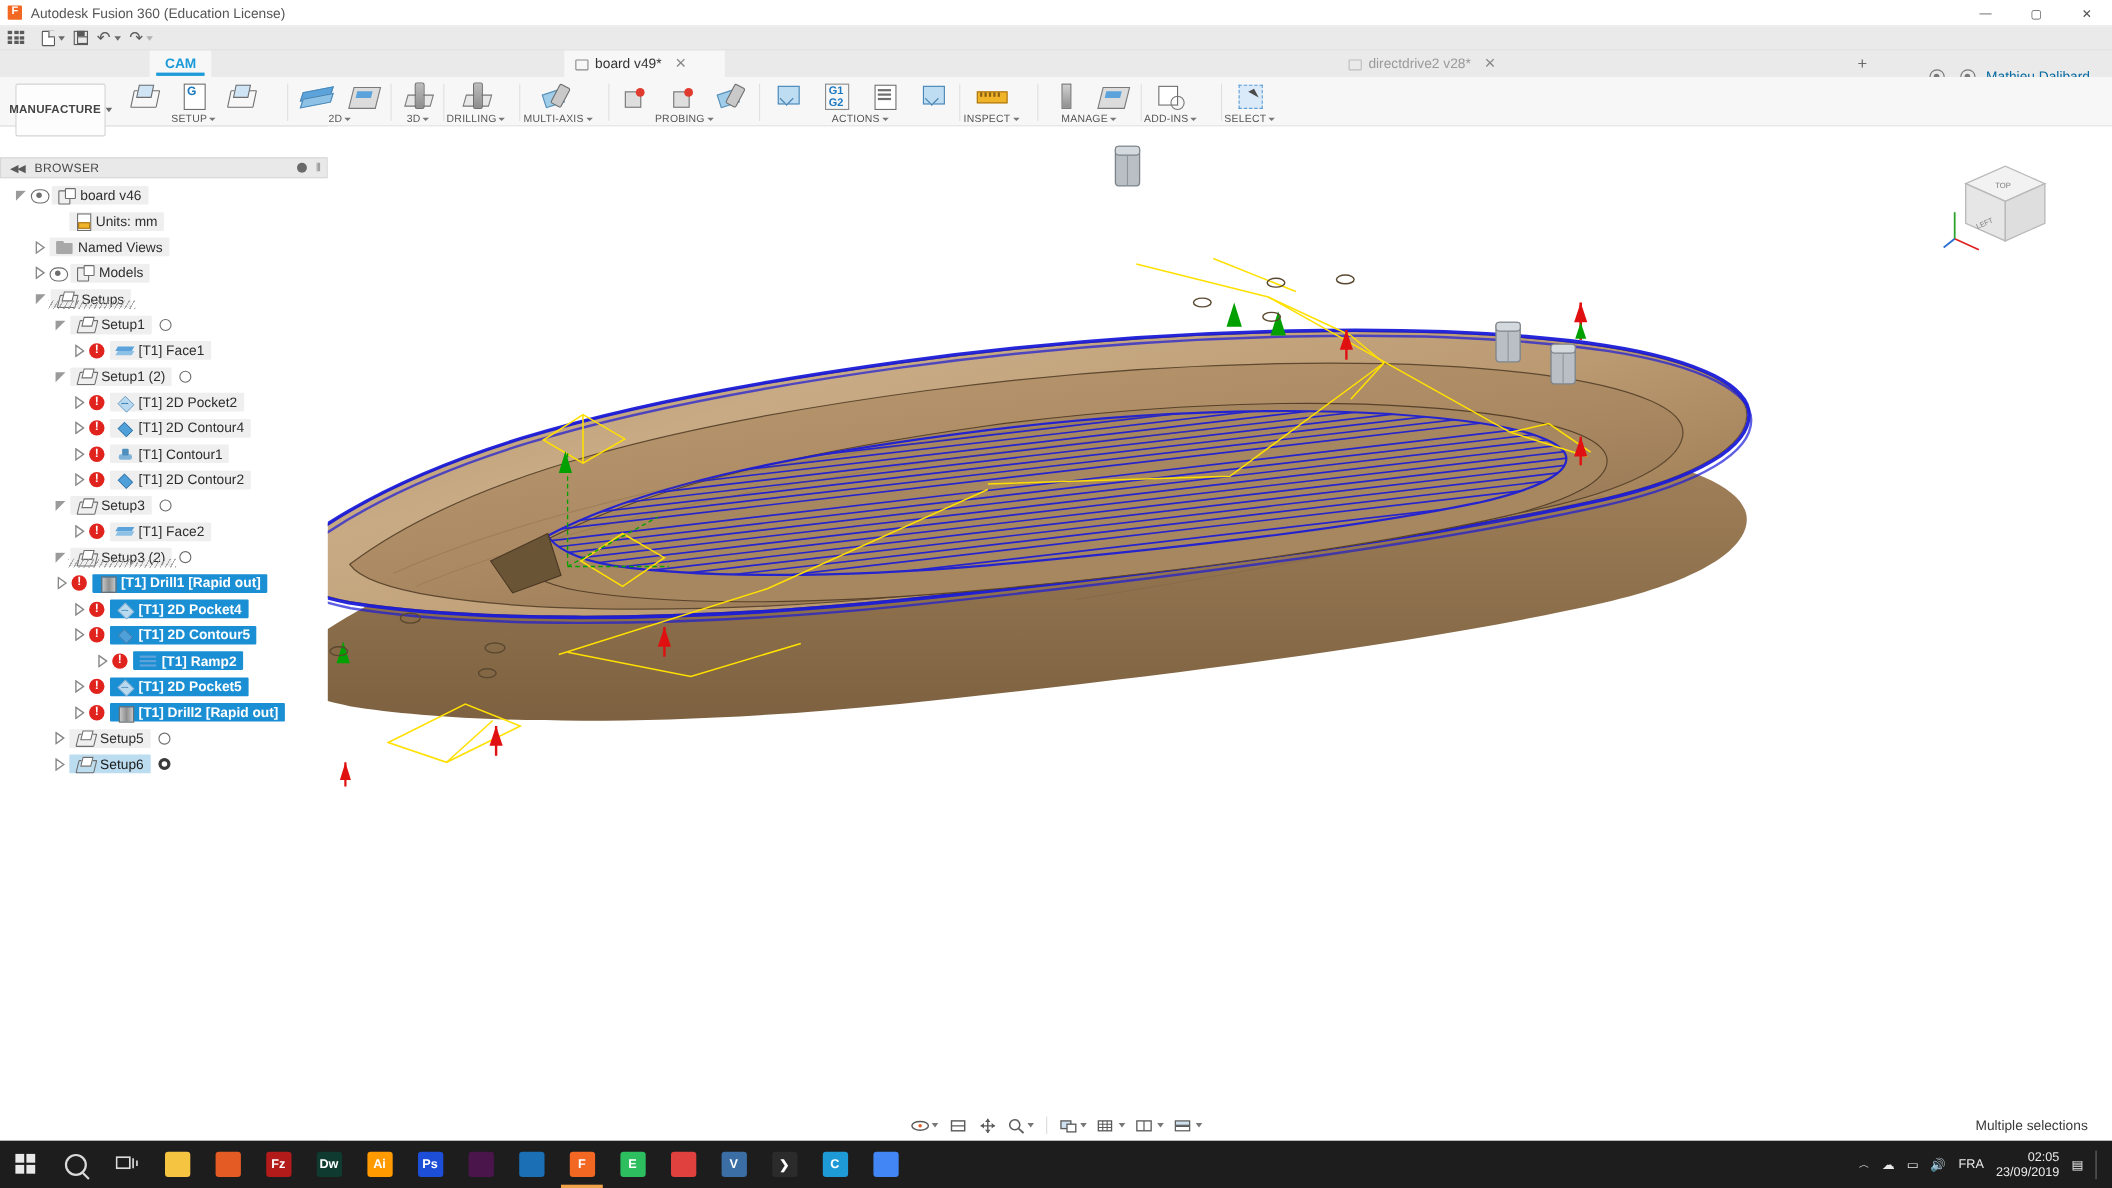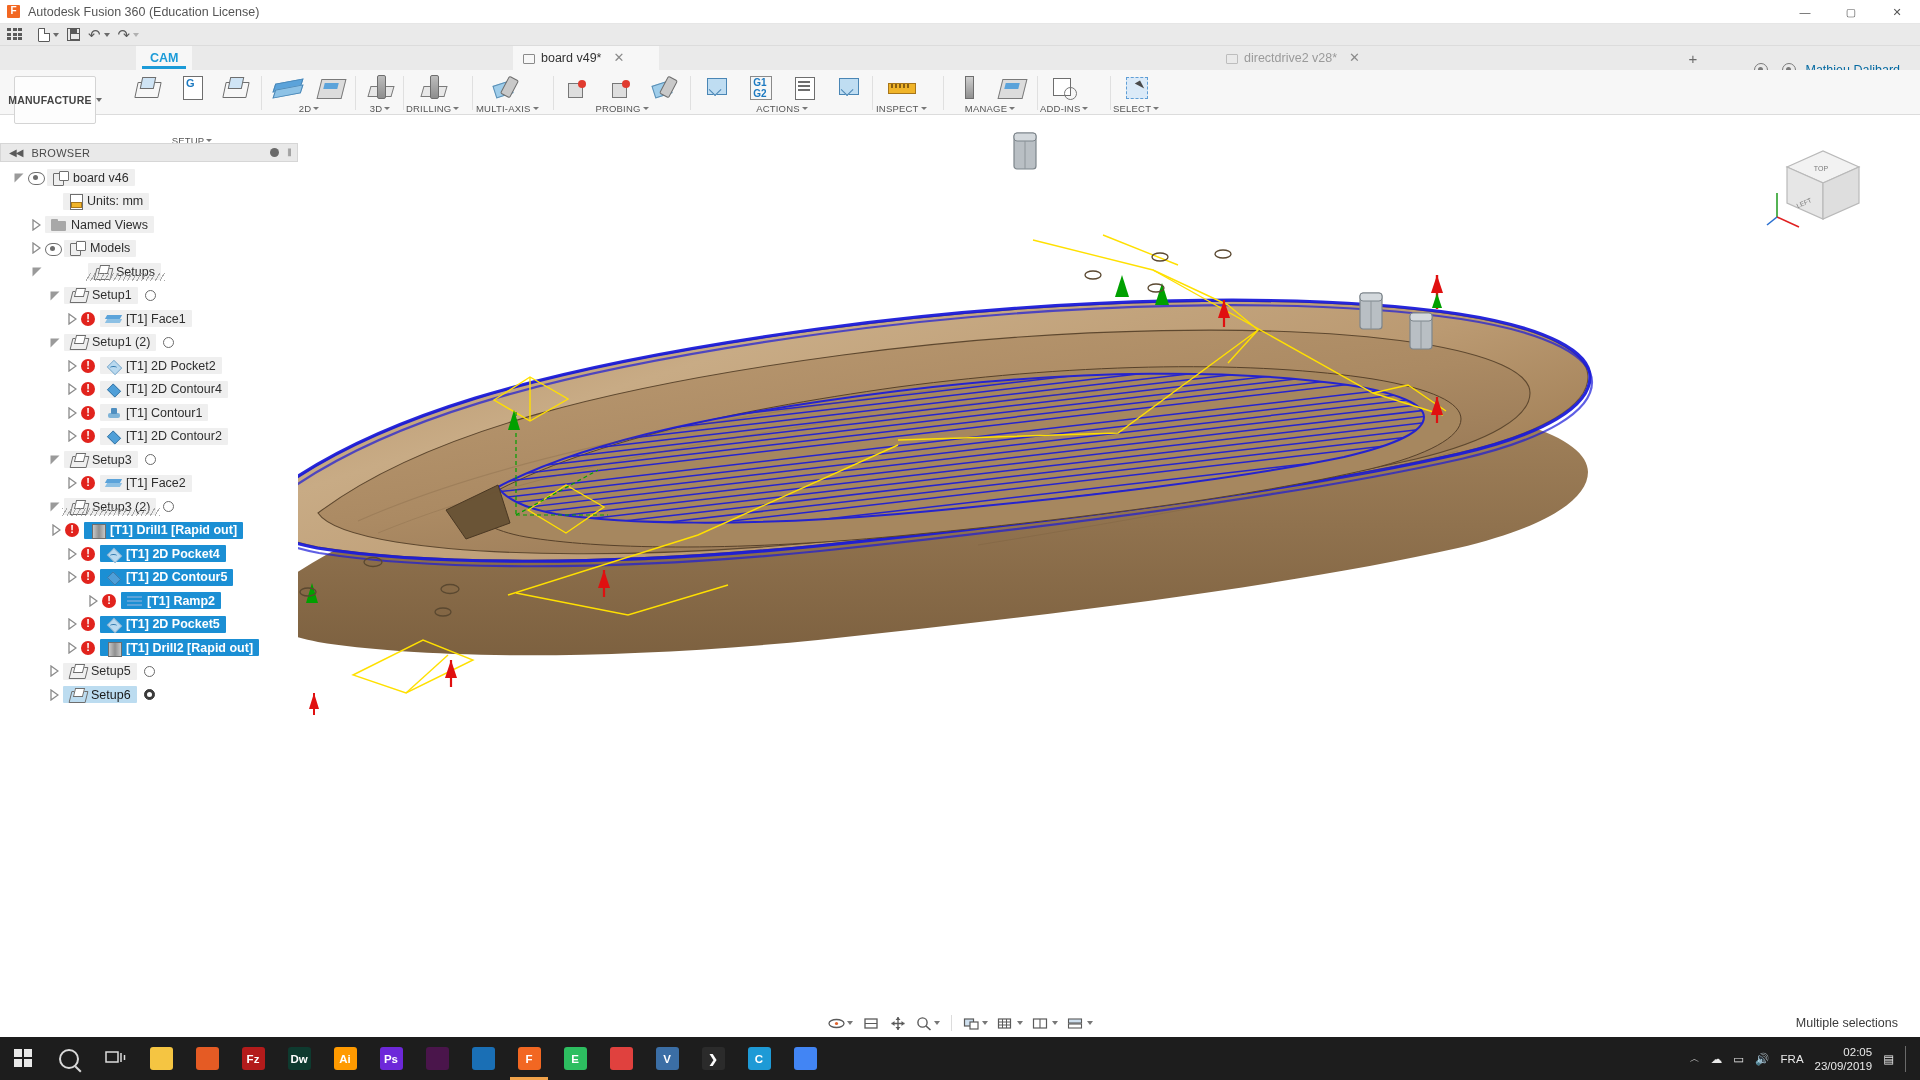--- a/index.html
+++ b/index.html
@@ -380,21 +380,21 @@
     <div class="cam-tab">
       <span>CAM</span>
       <span class="underline"></span>
     </div>
 
     <div class="manufacture-btn">
       <span>MANUFACTURE</span>
       <span class="caret"></span>
     </div>
 
-    <div class="ribgroup" style="left:126px;gap:32px;">
+    <div class="ribgroup" style="left:110px;">
       <div class="icons">
         <div class="rbtn">
             <div class="ri folder"></div>
           </div>
         <div class="rbtn">
             <div class="ri gcode"></div>
           </div>
         <div class="rbtn">
             <div class="ri folder"></div>
           </div>
@@ -600,21 +600,21 @@
           <svg width="9" height="12" viewBox="0 0 9 12">
             <path d="M1 1 L8 6 L1 11 Z" fill="none" stroke="#8a8a8a" stroke-width="1.3"></path>
           </svg>
         </span>
         <span class="eye"></span>
         <span class="label-bg">
           <span class="ic-body"></span>
           <span>Models</span>
         </span>
       </div>
-      <div class="trow" style="padding-left: 32px; gap: 42px;">
+      <div class="trow" style="padding-left: 32px;">
         <span class="arrow-down">
           <svg width="11" height="10" viewBox="0 0 11 10">
             <path d="M0.5 0.5 L9.5 0.5 L0.5 9.5 Z" fill="#9a9a9a"></path>
           </svg>
         </span>
         <span class="label-bg hatch">
           <span class="ic-setup"></span>
           <span>Setups</span>
         </span>
       </div>
@@ -1145,21 +1145,21 @@
         <div class="tb-item">
           <span class="tb-ico" style="background:#b31b1b">Fz</span>
         </div>
         <div class="tb-item">
           <span class="tb-ico" style="background:#0e3a2f">Dw</span>
         </div>
         <div class="tb-item">
           <span class="tb-ico" style="background:#ff9a00">Ai</span>
         </div>
         <div class="tb-item">
-          <span class="tb-ico" style="background:#6d28d9">Ps</span>
+          <span class="tb-ico" style="background:#1d4ed8">Ps</span>
         </div>
         <div class="tb-item">
           <span class="tb-ico" style="background:#4a154b"></span>
         </div>
         <div class="tb-item">
           <span class="tb-ico" style="background:#1a6fb5"></span>
         </div>
         <div class="tb-item active">
           <span class="tb-ico" style="background:#f26722">F</span>
         </div>

